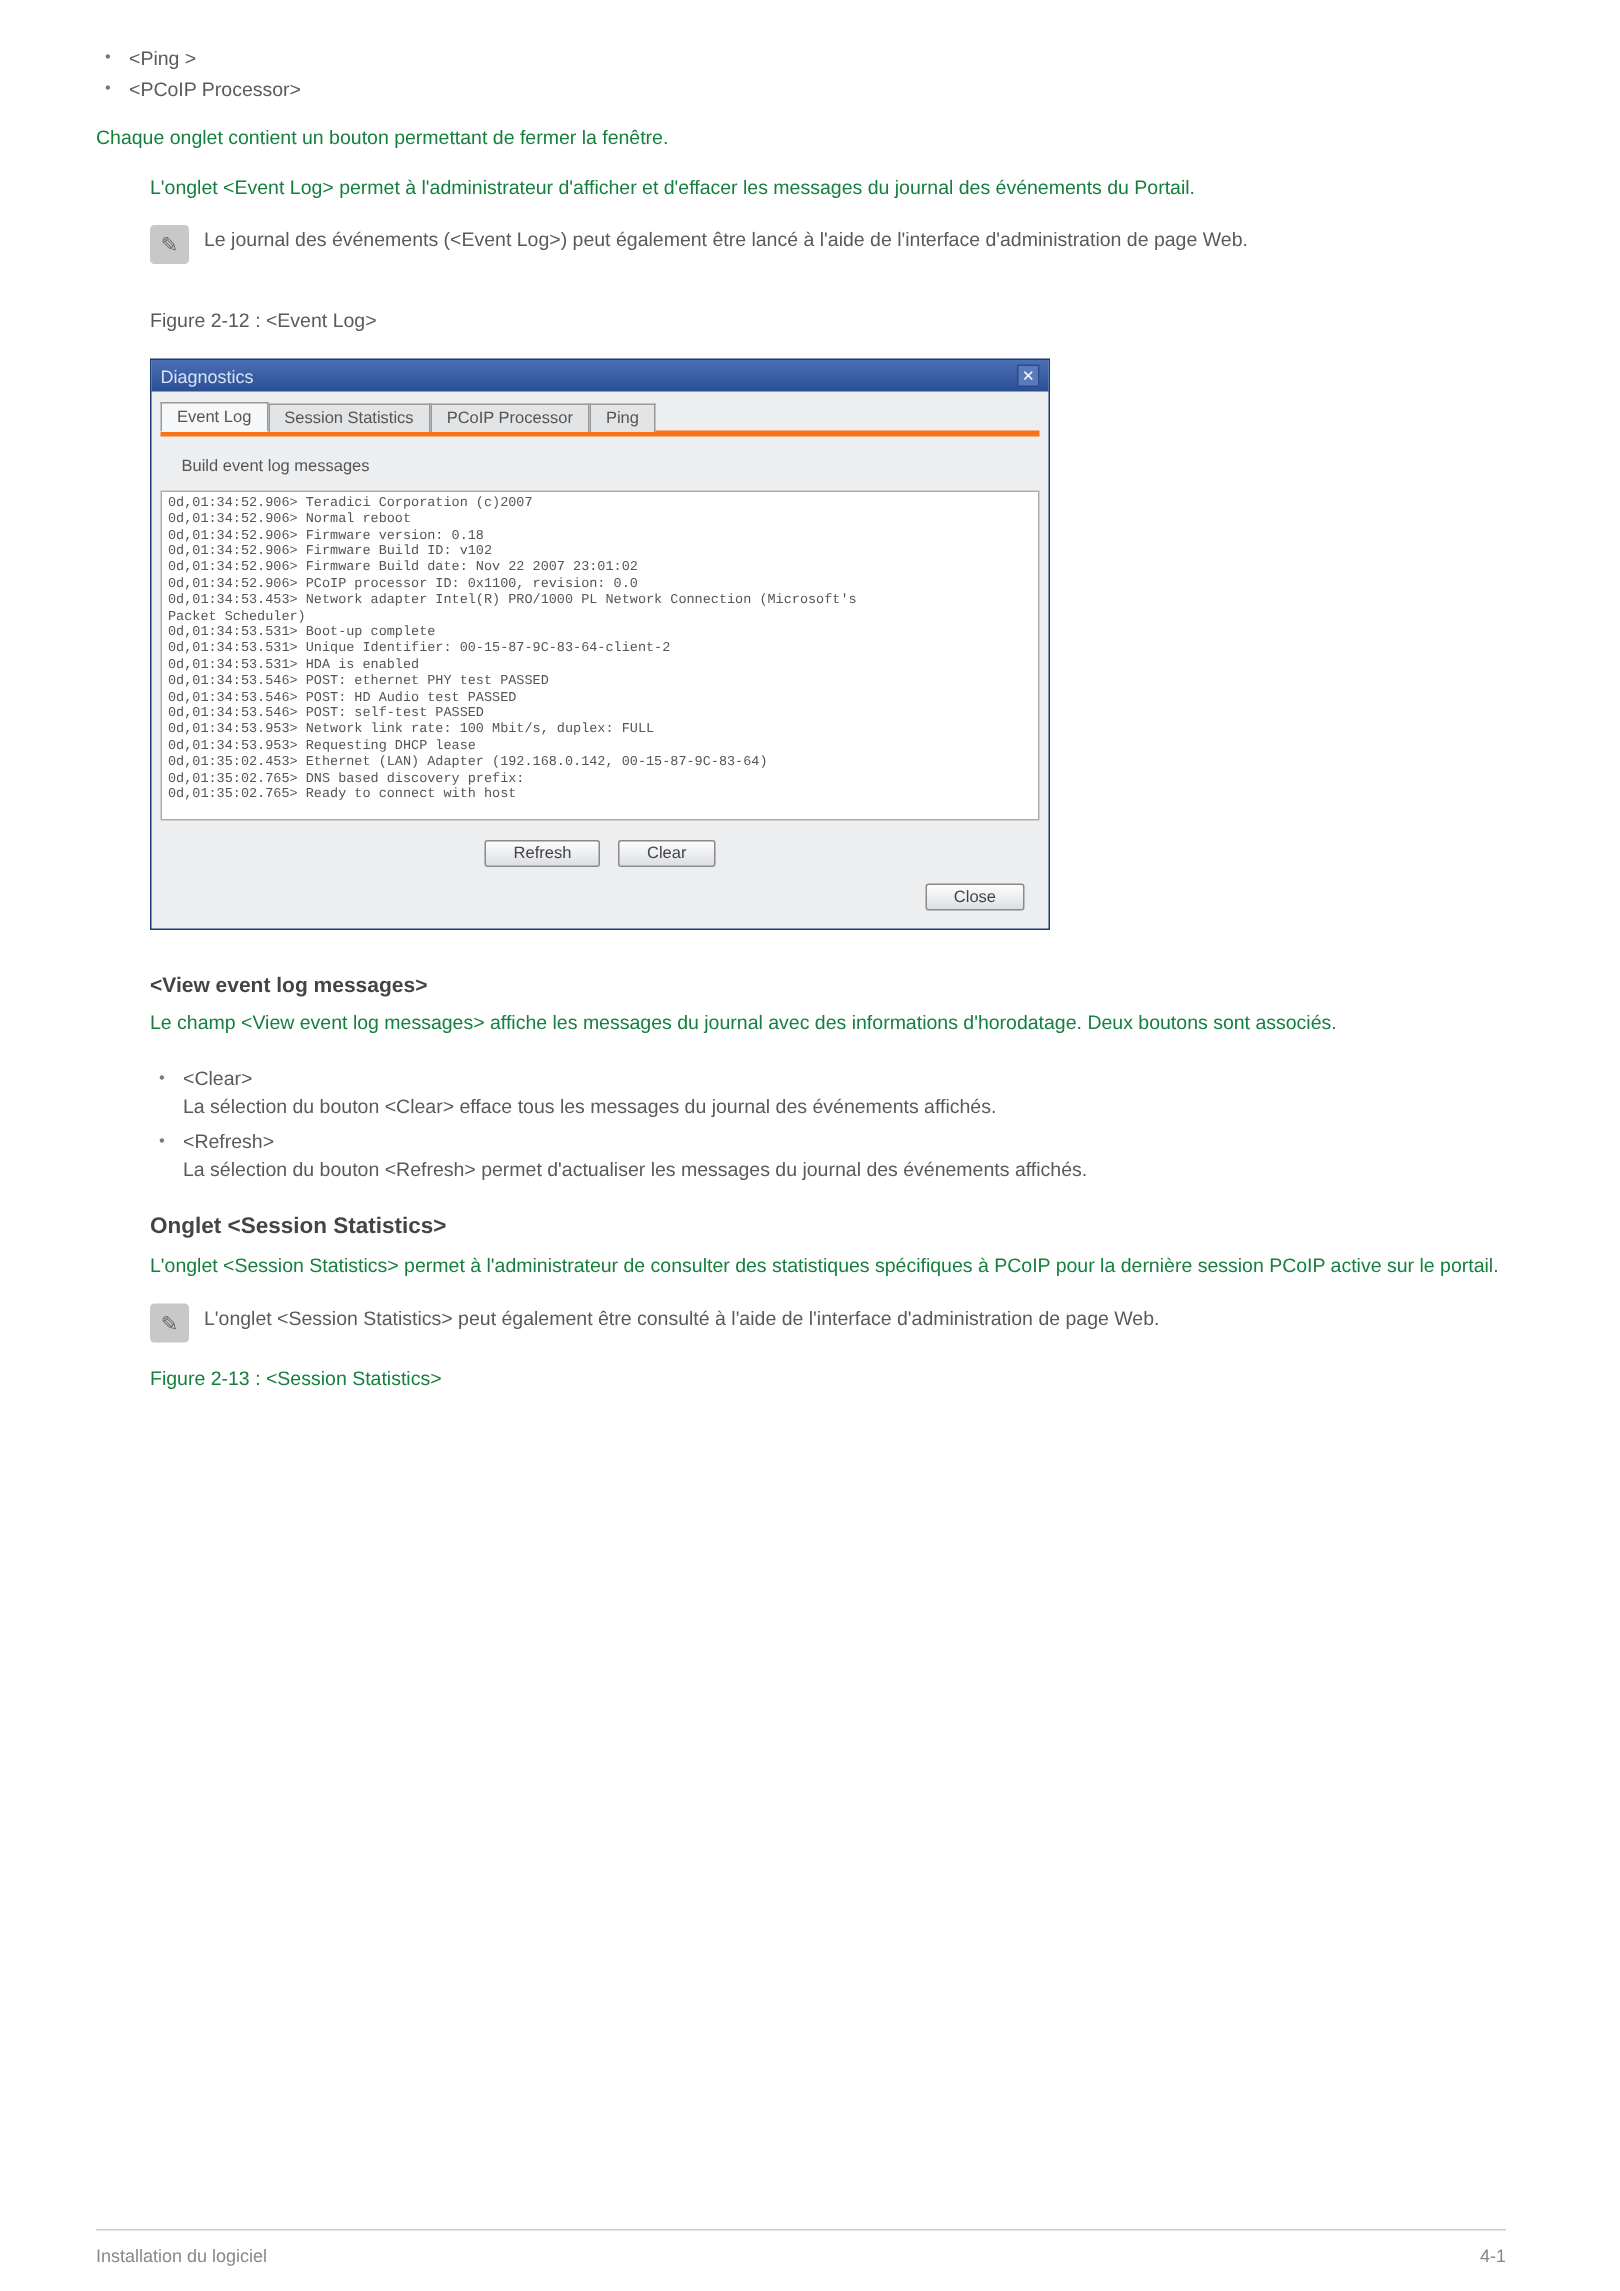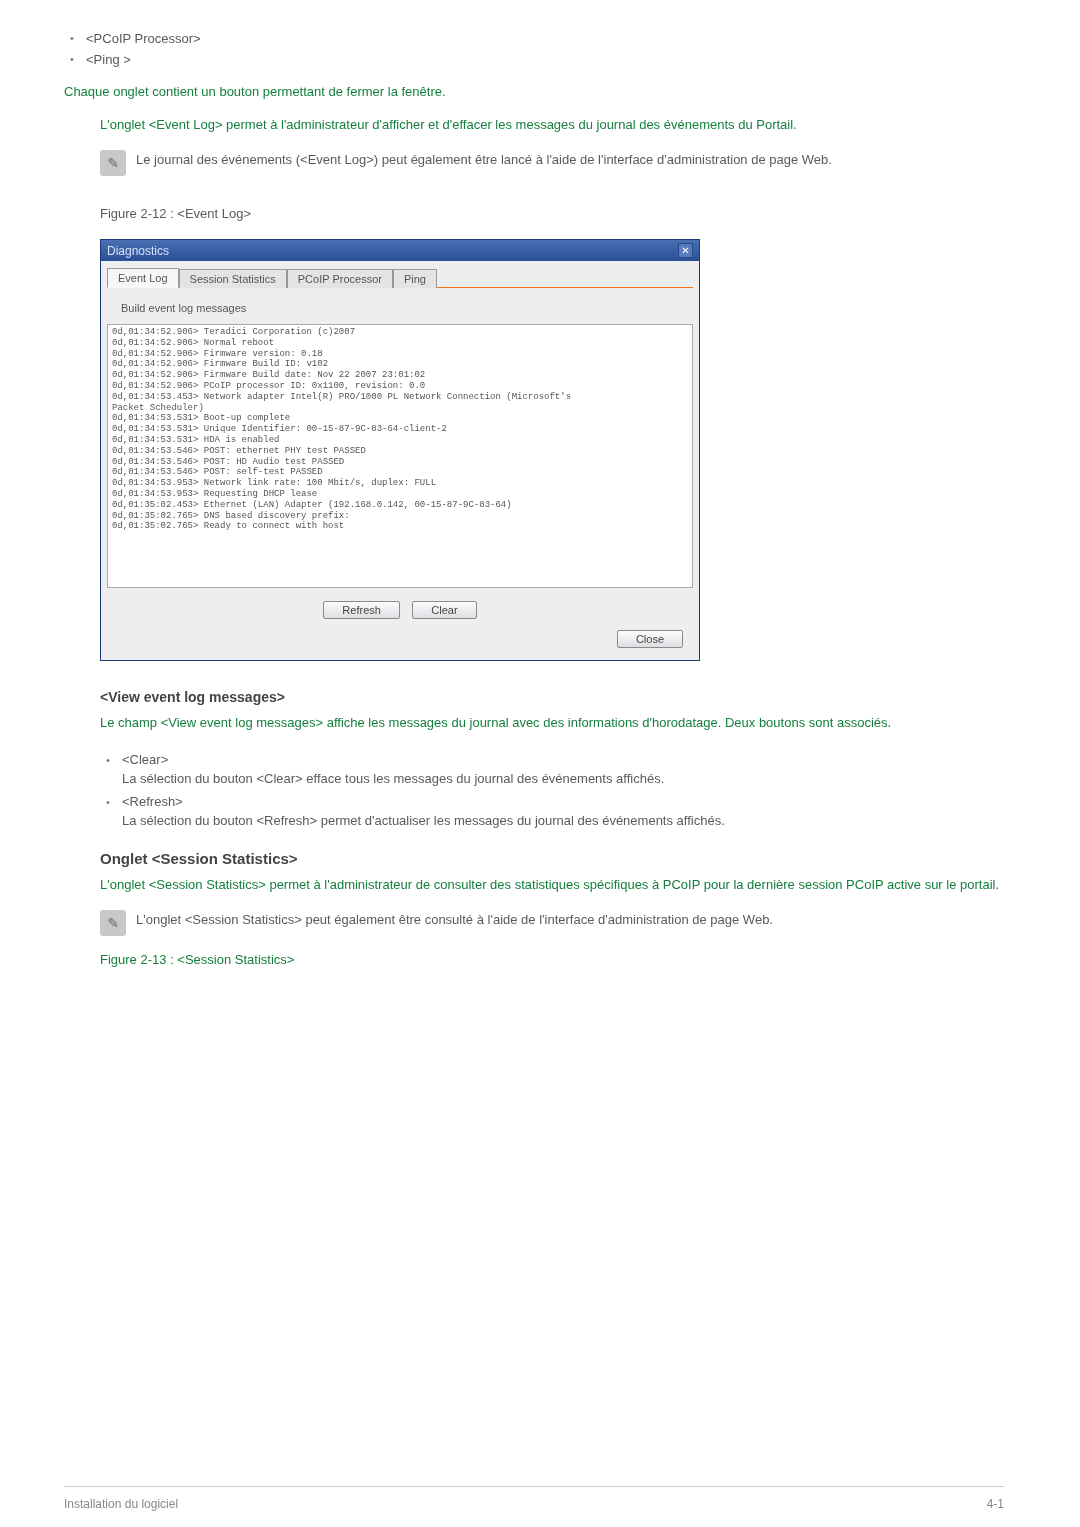--- a/index.html
+++ b/index.html
@@ -106,21 +106,21 @@
     align-items: center;
     justify-content: center;
     border: 1px solid #274a8c;
   }
   .diag-body {
     padding: 6px;
   }
   .tab-row {
     display: flex;
     align-items: flex-end;
-    border-bottom: 1px solid #f97316;
+    border-bottom: 4px solid #f97316;
     margin-bottom: 8px;
   }
   .tab {
     font-size: 11px;
     color: #555;
     padding: 3px 10px;
     border: 1px solid #999;
     border-bottom: none;
     background: #e2e4e6;
     margin-right: 0;
@@ -134,21 +134,21 @@
   }
   .view-label {
     font-size: 11px;
     color: #555;
     padding: 6px 0 10px 14px;
   }
   .log-box {
     background: #fff;
     border: 1px solid #aaa;
     width: 100%;
-    height: 264px;
+    height: 220px;
     font-family: "Courier New", monospace;
     font-size: 9px;
     color: #555;
     padding: 2px 4px;
     white-space: pre;
     overflow: hidden;
     line-height: 1.2;
   }
   .btn-row {
     text-align: center;
@@ -200,22 +200,22 @@
     display: flex;
     justify-content: space-between;
     font-size: 12px;
     color: #888;
   }
 </style>
 </head>
 <body>
 
 <ul class="top-list">
+  <li>&lt;Ping &gt;</li>
   <li>&lt;PCoIP Processor&gt;</li>
-  <li>&lt;Ping &gt;</li>
 </ul>
 
 <p class="para">Chaque onglet contient un bouton permettant de fermer la fenêtre.</p>
 
 <div class="indented">
   <p class="para">L'onglet &lt;Event Log&gt; permet à l'administrateur d'afficher et d'effacer les messages du journal des événements du Portail.</p>
 
   <div class="note-row">
     <div class="note-icon">✎</div>
     <div class="note-text">Le journal des événements (&lt;Event Log&gt;) peut également être lancé à l'aide de l'interface d'administration de page Web.</div>

